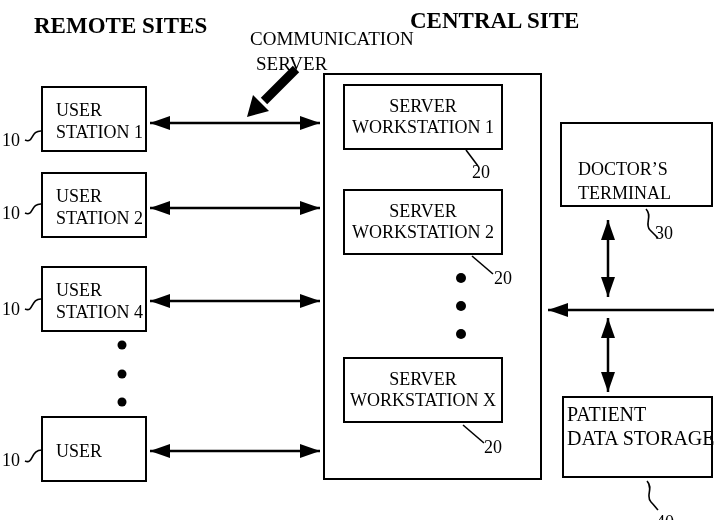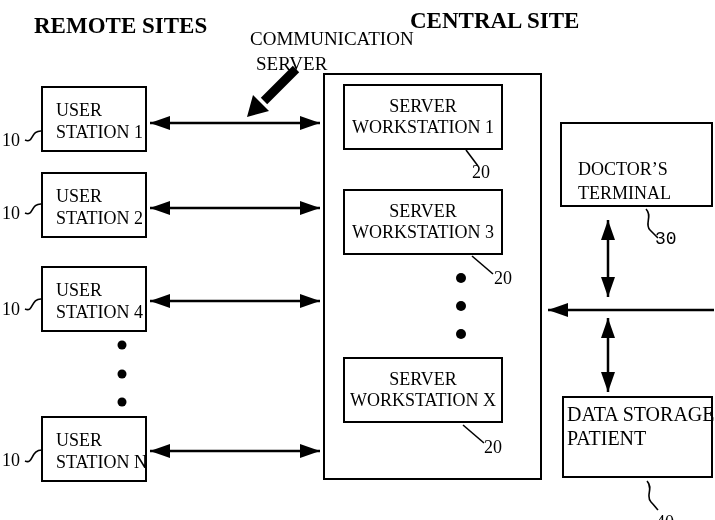--- a/index.html
+++ b/index.html
@@ -26,21 +26,21 @@
   .patient{left:562px;top:396px;width:151px;height:82px;padding:4px 0 0 3px;
       font-size:20px;line-height:24px;white-space:nowrap;}
   .ref{position:absolute;font-size:18px;line-height:20px;white-space:nowrap;}
   .r10-1{left:2px;top:130px;}
   .r10-2{left:2px;top:203px;}
   .r10-3{left:2px;top:299px;}
   .r10-4{left:2px;top:450px;}
   .r20-1{left:472px;top:162px;}
   .r20-2{left:494px;top:268px;}
   .r20-3{left:484px;top:437px;}
-  .r30{left:655px;top:229px;font-family:Liberation Mono, monospace;}
+  .r30{left:655px;top:223px;}
   .r40{left:656px;top:512px;}
   .overlay{position:absolute;left:0;top:0;pointer-events:none;}
 </style>
 </head>
 <body>
 
 <div class="canvas">
 
   <h1 class="heading heading-remote">REMOTE SITES</h1>
   <h1 class="heading heading-central">CENTRAL SITE</h1>
@@ -57,56 +57,55 @@
   <div class="box us us2">
     <div>USER</div>
     <div>STATION 2</div>
   </div>
   <div class="box us us3">
     <div>USER</div>
     <div>STATION 4</div>
   </div>
   <div class="box us us4">
     <div>USER</div>
-    <div>STATION N</div>
   </div>
 
   <div class="ref r10-1">10</div>
   <div class="ref r10-2">10</div>
   <div class="ref r10-3">10</div>
   <div class="ref r10-4">10</div>
 
   <div class="box central-box"></div>
 
   <div class="box sw sw1">
     <div>SERVER</div>
     <div>WORKSTATION 1</div>
   </div>
   <div class="box sw sw2">
     <div>SERVER</div>
-    <div>WORKSTATION 3</div>
+    <div>WORKSTATION 2</div>
   </div>
   <div class="box sw sw3">
     <div>SERVER</div>
     <div>WORKSTATION X</div>
   </div>
 
   <div class="ref r20-1">20</div>
   <div class="ref r20-2">20</div>
   <div class="ref r20-3">20</div>
 
   <div class="box doctor">
     <div>DOCTOR’S</div>
     <div>TERMINAL</div>
   </div>
   <div class="ref r30">30</div>
 
   <div class="box patient">
+    <div>PATIENT</div>
     <div>DATA STORAGE</div>
-    <div>PATIENT</div>
   </div>
   <div class="ref r40">40</div>
 
   <svg class="overlay" width="715" height="520" viewBox="0 0 715 520">
     <defs>
       <marker id="mEnd" markerWidth="22" markerHeight="16" refX="20" refY="7" orient="auto" markerUnits="userSpaceOnUse">
         <path d="M0,0 L20,7 L0,14 Z" fill="#000"></path>
       </marker>
       <marker id="mStart" markerWidth="22" markerHeight="16" refX="0" refY="7" orient="auto" markerUnits="userSpaceOnUse">
         <path d="M20,0 L0,7 L20,14 Z" fill="#000"></path>

